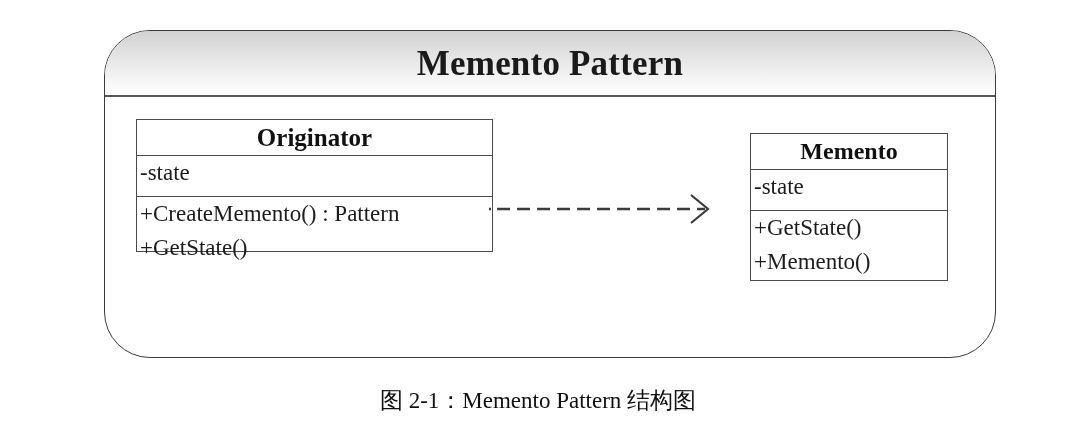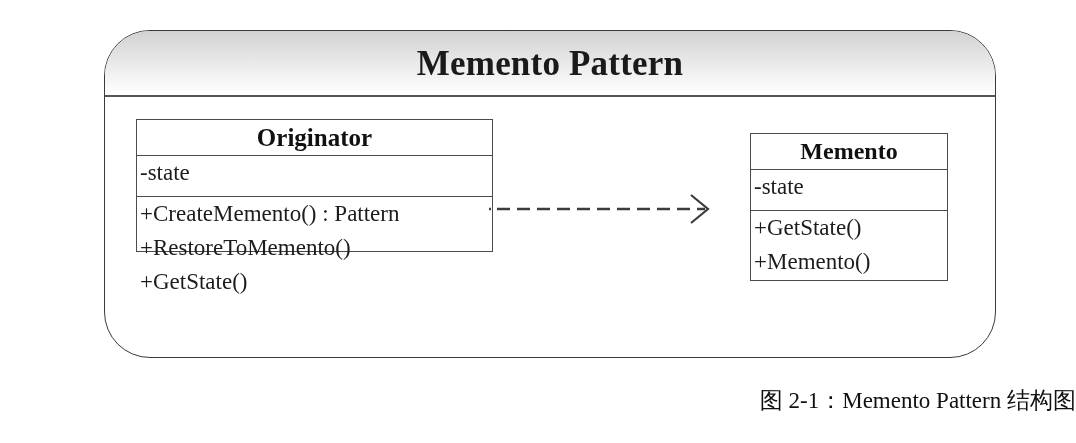--- a/index.html
+++ b/index.html
@@ -137,21 +137,21 @@
     height: 36px;
     overflow: visible;
   }
 
   
   #figure-caption {
     position: absolute;
     left: 0;
     top: 385px;
     width: 1076px;
-    text-align: right;
+    text-align: center;
     font-size: 23px;
     color: #111111;
     white-space: nowrap;
   }
 </style>
 </head>
 <body>
 
 <div id="pattern-frame">
 
@@ -161,21 +161,20 @@
 
   <div class="uml-class" id="class-originator">
     <div class="uml-compartment comp-name">
       <div class="uml-name">Originator</div>
     </div>
     <div class="uml-compartment comp-attrs">
       <div class="uml-member">-state</div>
     </div>
     <div class="uml-compartment comp-ops">
       <div class="uml-member">+CreateMemento() : Pattern</div>
-      <div class="uml-member">+RestoreToMemento()</div>
       <div class="uml-member">+GetState()</div>
     </div>
   </div>
 
   <div class="uml-class" id="class-memento">
     <div class="uml-compartment comp-name">
       <div class="uml-name">Memento</div>
     </div>
     <div class="uml-compartment comp-attrs">
       <div class="uml-member">-state</div>

